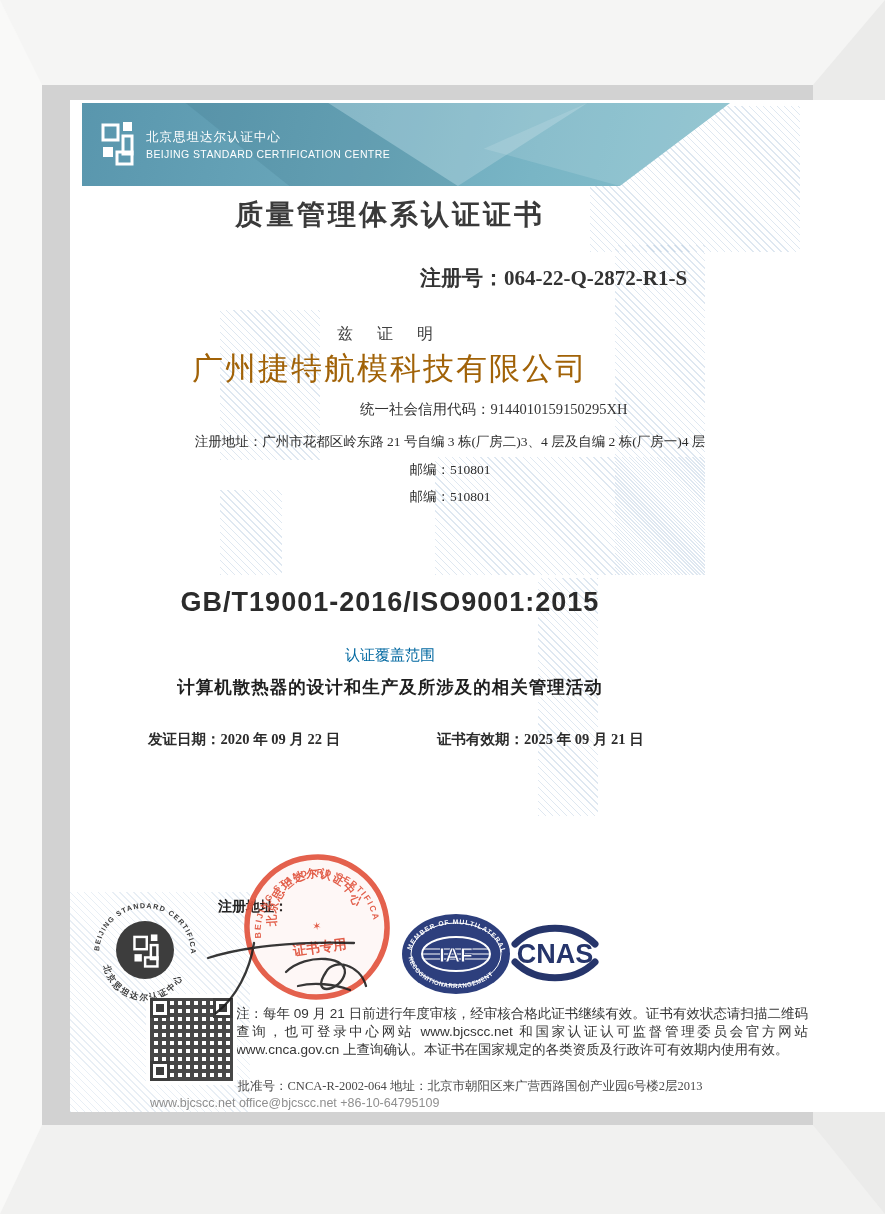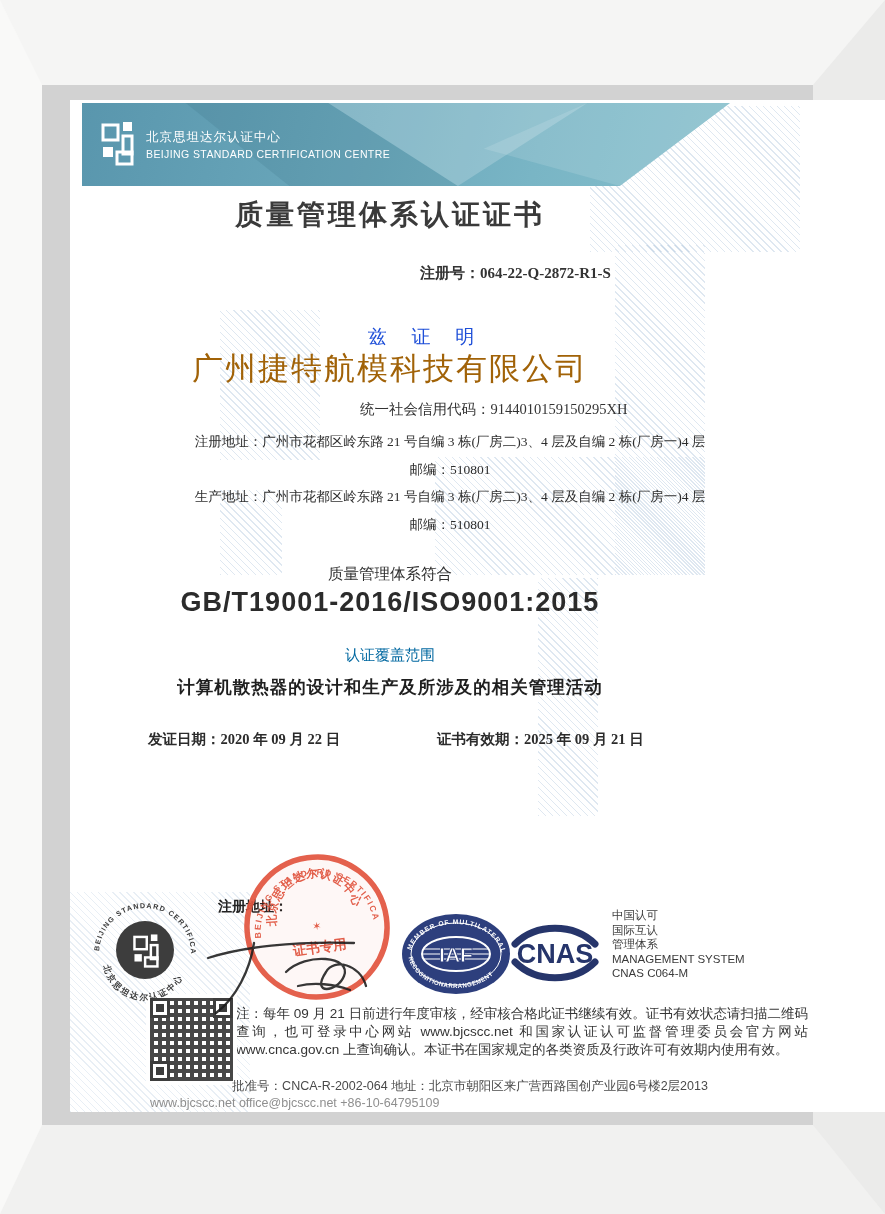--- a/index.html
+++ b/index.html
@@ -22,22 +22,22 @@
   .facet1{clip-path:polygon(38% 0,58% 100%,78% 0);background:rgba(255,255,255,.20);}
   .facet2{clip-path:polygon(16% 0,38% 0,58% 100%,32% 100%);background:rgba(20,70,90,.10);}
   .facet3{clip-path:polygon(62% 55%,83% 100%,100% 0,78% 0);background:rgba(255,255,255,.13);}
   .banner-logo{position:absolute;left:18px;top:16px;}
   .banner-text{position:absolute;left:64px;top:26px;color:#fff;font-family:"Liberation Sans",sans-serif;}
   .banner-cn{font-size:12.5px;letter-spacing:1px;}
   .banner-en{font-size:10.5px;letter-spacing:.4px;margin-top:2px;}
   
   .ctr{left:0;width:640px;text-align:center;}
   .title{top:96px;font-size:28px;font-weight:700;letter-spacing:3px;color:#3a3a3a;}
-  .reg{top:164px;left:350px;font-size:15px;font-weight:700;color:#333;white-space:nowrap;}
-  .certify{top:224px;font-size:19px;letter-spacing:10px;color:#1d4ed8;padding-left:36px;}
+  .reg{top:164px;left:350px;font-size:21px;font-weight:700;color:#333;white-space:nowrap;}
+  .certify{top:224px;font-size:16px;letter-spacing:10px;color:#404040;}
   .company{top:248px;font-size:31px;font-weight:400;letter-spacing:2px;color:#a16207;}
   .credit{top:300px;left:290px;font-size:14.5px;color:#333;white-space:nowrap;}
   .addr{left:75px;top:328px;width:610px;font-size:13.5px;color:#2d2d2d;text-align:center;}
   .addr div{height:27.5px;line-height:27.5px;white-space:nowrap;}
   .std-intro{top:464px;font-size:15.5px;color:#2e2e2e;}
   .standard{top:487px;font-size:27px;font-weight:700;font-family:"Liberation Sans",sans-serif;
             letter-spacing:1px;color:#2b2b2b;}
   .scope-label{top:546px;font-size:15px;color:#0369a1;font-family:Liberation Mono, monospace;}
   .scope{top:575px;font-size:17.5px;font-weight:700;letter-spacing:1px;color:#1f1f1f;}
   .dateline{top:630px;font-size:14.5px;font-weight:700;color:#2b2b2b;white-space:nowrap;}
@@ -49,21 +49,21 @@
              line-height:14.5px;color:#3b3b3b;}
   .qr{left:80px;top:898px;width:83px;height:83px;background:
       repeating-linear-gradient(0deg,#474747 0 4px,transparent 4px 8px),
       repeating-linear-gradient(90deg,#474747 0 4px,rgba(255,255,255,0) 4px 8px);
       background-color:#fff;outline:4px solid #fff;}
   .finder{position:absolute;width:14px;height:14px;border:3px solid #3d3d3d;background:#fff;}
   .finder:after{content:"";position:absolute;left:3px;top:3px;width:8px;height:8px;background:#3d3d3d;}
   .f-tl{left:0;top:0;} .f-tr{right:0;top:0;} .f-bl{left:0;bottom:0;}
   .note{left:166px;top:905px;width:572px;font-family:"Liberation Sans",sans-serif;
         font-size:13.5px;line-height:18px;text-align:justify;color:#353535;}
-  .footer1{top:978px;left:80px;width:640px;text-align:center;font-family:Liberation Sans, sans-serif;
+  .footer1{top:978px;left:80px;width:640px;text-align:center;font-family:Liberation Serif, serif;
            font-size:12.5px;color:#4a4a4a;white-space:nowrap;}
   .footer2{top:996px;left:80px;width:640px;text-align:left;font-family:"Liberation Sans",sans-serif;
            font-size:12.5px;color:#8f8f8f;}
   .seal-red{left:172px;top:752px;transform:rotate(-8deg);opacity:.92;}
   svg text{font-family:"Liberation Sans",sans-serif;}
 </style>
 </head>
 <body>
 
 <div class="photo-frame"></div>
@@ -105,25 +105,23 @@
   <div class="abs ctr certify">兹 证 明</div>
   <div class="abs ctr company">广州捷特航模科技有限公司</div>
 
   <div class="abs credit">
     <span>统一社会信用代码：</span><span>9144010159150295XH</span>
   </div>
 
   <div class="abs addr">
     <div><span>注册地址：</span><span>广州市花都区岭东路 21 号自编 3 栋(厂房二)3、4 层及自编 2 栋(厂房一)4 层</span></div>
     <div><span>邮编：</span><span>510801</span></div>
-    <div><span>生产地址：</span><span>广州市花都区岭东路 21 号自编 3 栋(厂房二)3、4 层及自编 2 栋(厂房一)4 层</span></div>
     <div><span>邮编：</span><span>510801</span></div>
   </div>
 
-  <div class="abs ctr std-intro">质量管理体系符合</div>
   <div class="abs ctr standard">GB/T19001-2016/ISO9001:2015</div>
   <div class="abs ctr scope-label">认证覆盖范围</div>
   <div class="abs ctr scope">计算机散热器的设计和生产及所涉及的相关管理活动</div>
 
   <div class="abs dateline d1">
     <span>发证日期：</span><span>2020 年 09 月 22 日</span>
   </div>
   <div class="abs dateline d2">
     <span>证书有效期：</span><span>2025 年 09 月 21 日</span>
   </div>
@@ -201,24 +199,17 @@
     <path d="M24,37 H88 M22,42 H90 M24,47 H88" stroke="#fff" stroke-width="1.2"></path>
     <text x="56" y="50" font-size="21" font-weight="bold" fill="#ffffff" text-anchor="middle" stroke="#2d3f7d" stroke-width=".8">IAF</text>
   </svg>
 
   <svg class="abs" style="left:438px;top:820px;" width="94" height="66" viewBox="0 0 94 66">
     <path d="M7,24 C28,3 66,3 87,24" fill="none" stroke="#26356b" stroke-width="7" stroke-linecap="round"></path>
     <path d="M7,42 C28,63 66,63 87,42" fill="none" stroke="#26356b" stroke-width="7" stroke-linecap="round"></path>
     <text x="47" y="43" font-size="27" font-weight="bold" fill="#26356b" text-anchor="middle" font-family="Liberation Sans, sans-serif">CNAS</text>
   </svg>
 
-  <div class="abs cnas-text">
-    <div>中国认可</div>
-    <div>国际互认</div>
-    <div>管理体系</div>
-    <div>MANAGEMENT SYSTEM</div>
-    <div>CNAS C064-M</div>
-  </div>
 
   <div class="abs footer1">批准号：CNCA-R-2002-064  地址：北京市朝阳区来广营西路国创产业园6号楼2层2013</div>
   <div class="abs footer2">www.bjcscc.net  office@bjcscc.net  +86-10-64795109</div>
 
 </div>
 
 </body></html>

